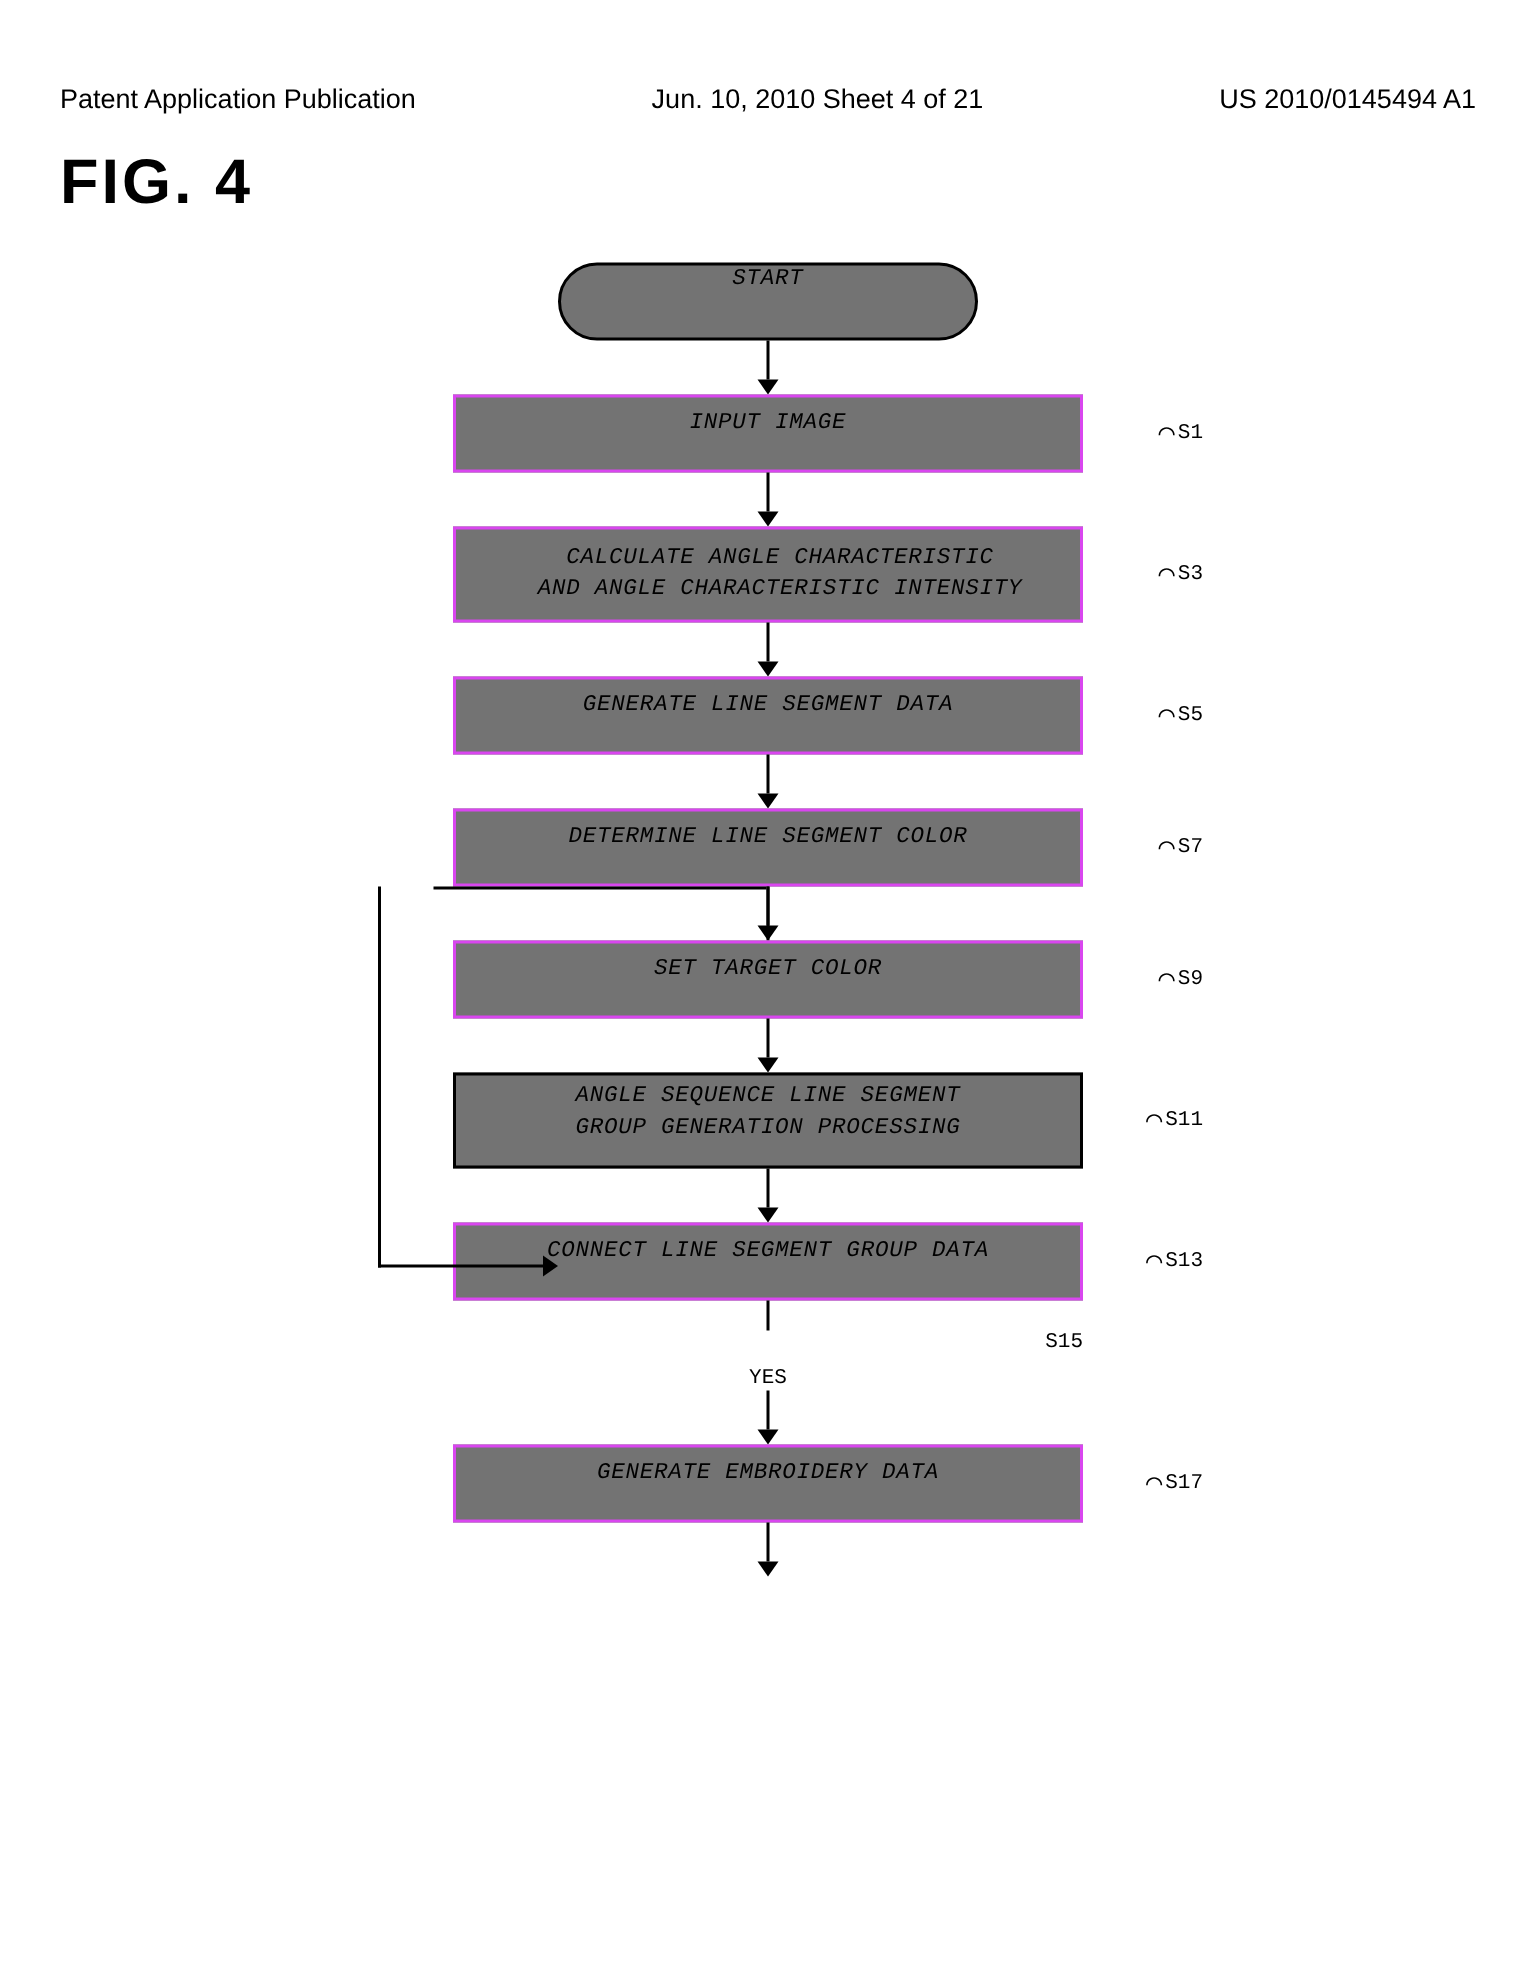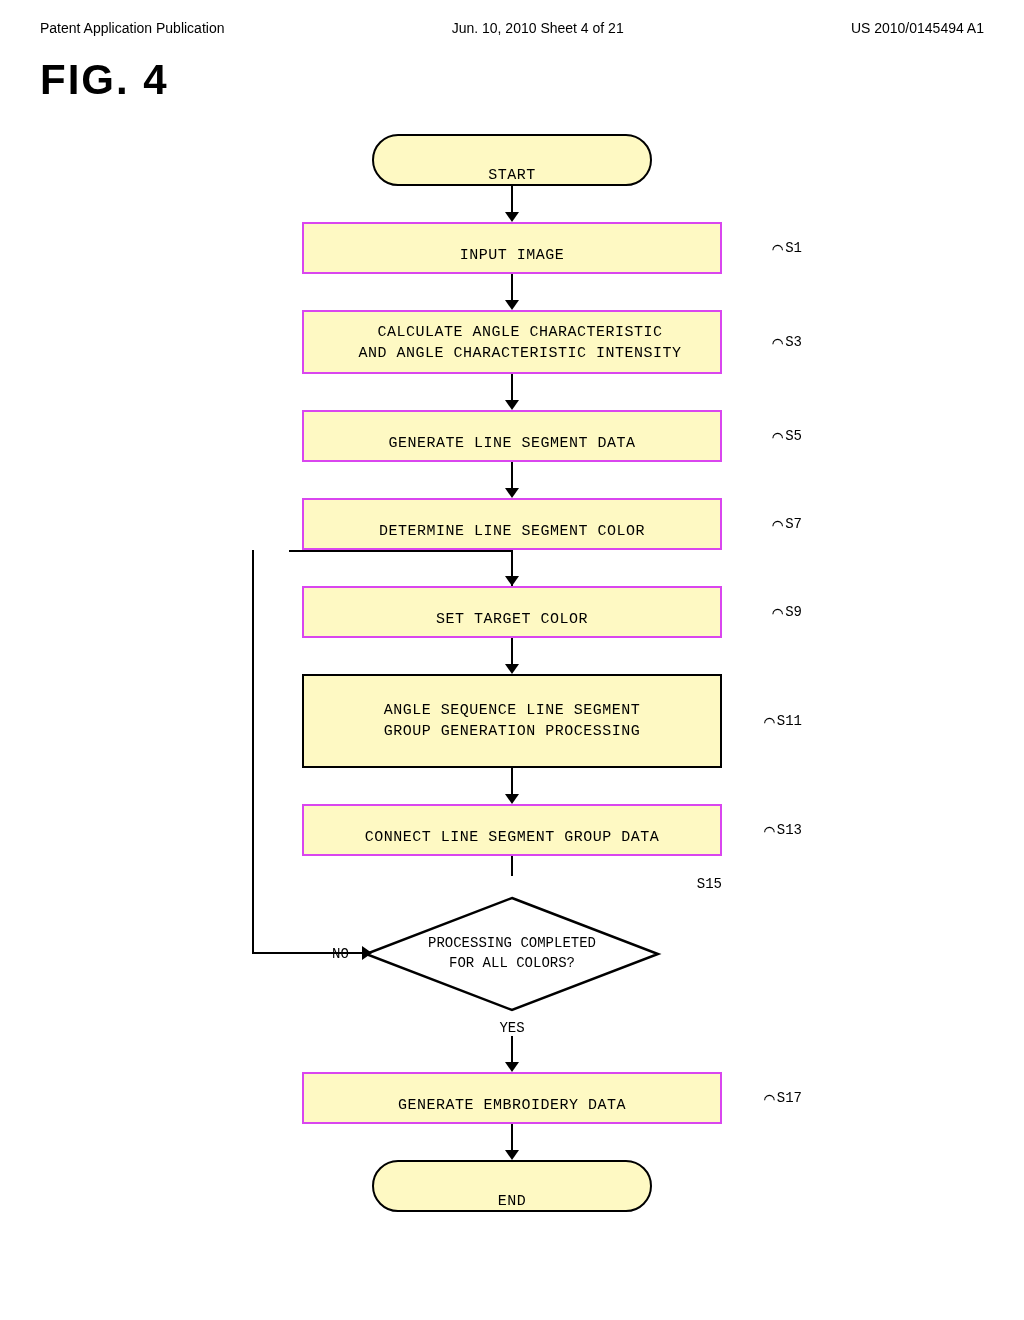--- a/index.html
+++ b/index.html
@@ -15,24 +15,25 @@
       width: 1024px;
       min-height: 1320px;
       background: #fff;
       padding: 20px 40px;
     }
 
     .header {
       display: flex;
       justify-content: space-between;
       align-items: center;
-      font-size: 14px;
+      font-size: 18px;
       color: #000;
       margin-bottom: 10px;
       font-family: Arial, sans-serif;
+      margin-top: 36px;
     }
 
     .fig-title {
       text-align: left;
       font-size: 42px;
       font-weight: bold;
       font-family: Arial, sans-serif;
       margin: 20px 0 30px 0;
       letter-spacing: 2px;
     }
@@ -42,28 +43,29 @@
       flex-direction: column;
       align-items: center;
       position: relative;
       width: 100%;
     }
 
     
     .fc-box {
       position: relative;
       display: flex;
-      align-items: flex-end;
+      align-items: flex-start;
       justify-content: center;
       text-align: center;
       font-family: 'Courier New', Courier, monospace;
       font-size: 15px;
       letter-spacing: 0.5px;
       color: #000;
-      background: #fef9c3;
+      background: #737373;
+      font-style: italic;
     }
 
     .fc-rounded {
       border: 2px solid #000;
       border-radius: 30px;
       width: 280px;
       height: 52px;
     }
 
     .fc-rect {
@@ -72,21 +74,21 @@
       width: 420px;
       min-height: 52px;
       padding: 8px 12px;
     }
 
     .fc-rect-double {
       border: 2px solid #000;
       border-radius: 0;
       width: 420px;
       min-height: 60px;
-      padding: 24px 12px;
+      padding: 3px 12px;
       position: relative;
     }
     .fc-rect-double::before {
       content: '';
       position: absolute;
       top: 4px;
       left: 4px;
       right: -4px;
       bottom: -4px;
       border: 2px solid #000;
@@ -298,35 +300,20 @@
 
       <div style="display:flex; flex-direction:column; align-items:center; height:20px; position:relative;">
         <div style="width:2px; flex:1; background:#000;"></div>
 
       </div>
 
       <div style="position:relative; align-self:flex-end; margin-right:140px; font-family:'Courier New', Courier, monospace; font-size:14px; margin-bottom:2px;margin-left:19px;">
         <span>S15</span>
       </div>
 
-      <div style="position:relative; display:flex; align-items:center; justify-content:center;">
-
-        <div style="position:absolute; left:-30px; top:50%; transform:translateY(-50%); font-family:'Courier New', Courier, monospace; font-size:14px;">
-          <span>NO</span>
-        </div>
-        <div class="fc-diamond">
-          <svg viewBox="0 0 300 120" xmlns="http://www.w3.org/2000/svg">
-            <polygon points="150,4 296,60 150,116 4,60" fill="white" stroke="black" stroke-width="2.5"></polygon>
-          </svg>
-          <div class="fc-diamond-text">
-            PROCESSING COMPLETED<br>FOR ALL COLORS?
-          </div>
-        </div>
-
-      </div>
 
       <div style="position:absolute; bottom:60px; left:90px; width:115px; height:2px; background:#000;"></div>
 
       <div style="position:absolute; bottom:54px; left:200px; width:0; height:0; border-top:7px solid transparent; border-bottom:7px solid transparent; border-left:10px solid #000;"></div>
 
     </div>
 
     <div style="font-family:'Courier New', Courier, monospace; font-size:14px; margin-top:6px; align-self:center;">
       <span>YES</span>
     </div>
@@ -344,20 +331,15 @@
         <span class="step-label-curve">⌒</span>
         <span>S17</span>
       </div>
     </div>
 
     <div class="fc-arrow">
       <div class="fc-arrow-line"></div>
       <div class="fc-arrow-head"></div>
     </div>
 
-    <div class="row-with-label">
-      <div class="fc-box fc-rounded">
-        <span>END</span>
-      </div>
-    </div>
 
   </div>
 </div>
 
 </body></html>

